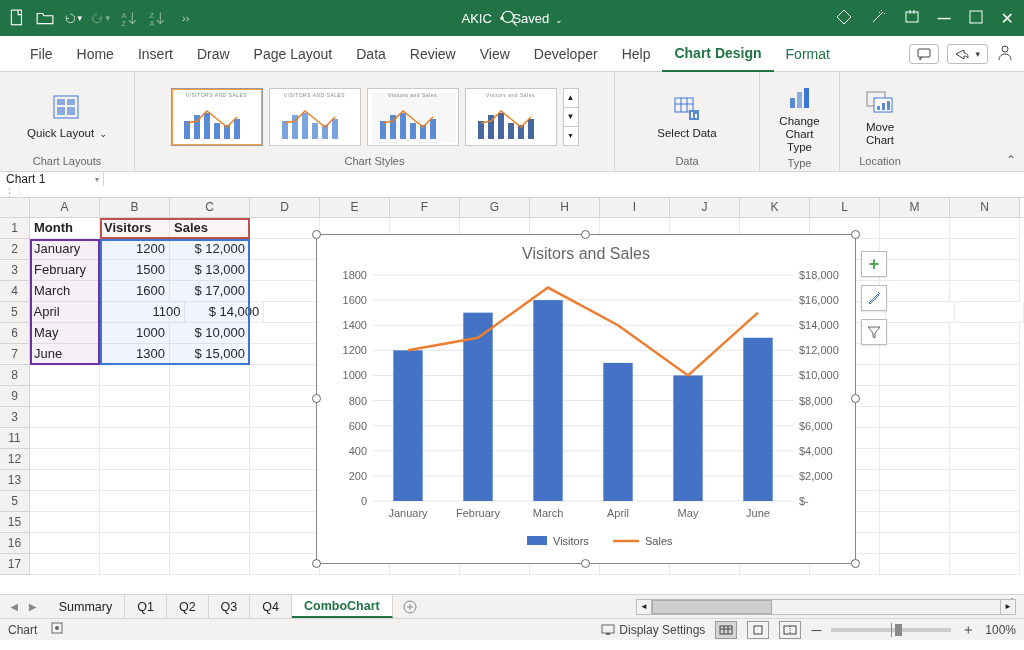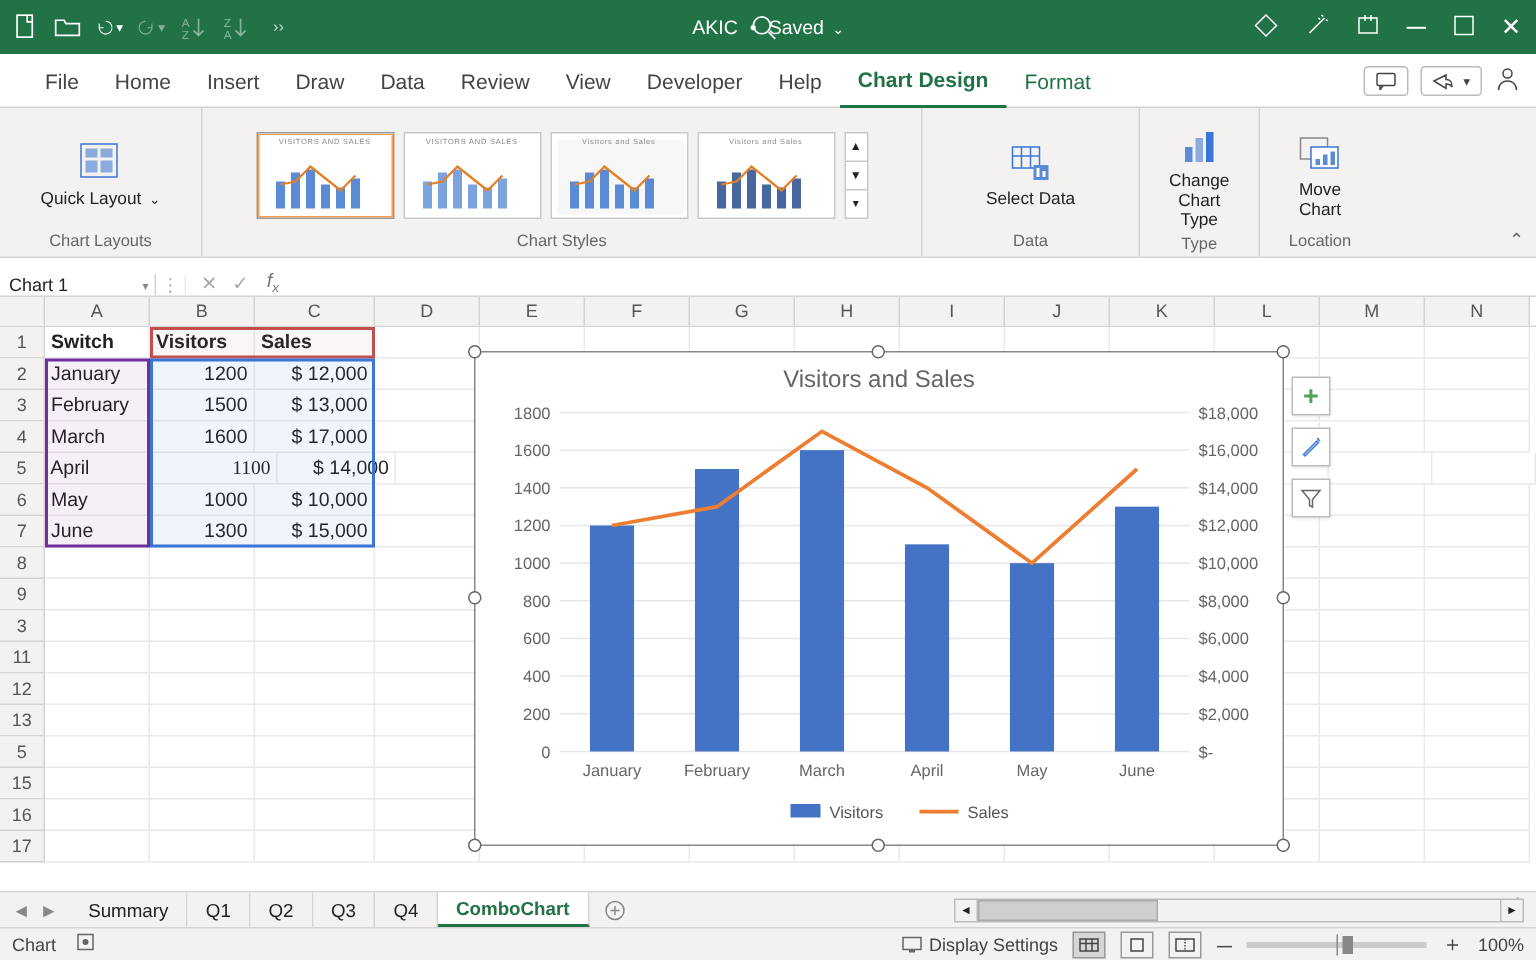--- a/index.html
+++ b/index.html
@@ -33,21 +33,21 @@
   
   .styles-gallery { display: flex; gap: 6px; padding: 4px; position: relative; }
   .thumb { width: 92px; height: 58px; border: 1px solid #c8c8c8; background: #fff; position: relative; overflow: hidden; }
   .thumb.sel { border: 1px solid #999; box-shadow: inset 0 0 0 1px #fa9e4e; }
   .thumb-title { font-size: 5px; color: #888; position: absolute; left: 0; right: 0; top: 3px; text-align: center; letter-spacing: 0.5px; }
   .gallery-ctrl { width: 16px; display: flex; flex-direction: column; border: 1px solid #c8c8c8; background:#fff; }
   .gallery-ctrl div { flex:1; display:flex; align-items:center; justify-content:center; border-bottom:1px solid #c8c8c8; font-size:8px; cursor:pointer; }
   .gallery-ctrl div:last-child { border-bottom:none; }
 
   
-  .fxbar { height: 26px; display: flex; align-items: flex-end; border-bottom: 1px solid #d4d4d4; }
+  .fxbar { height: 26px; display: flex; align-items: flex-start; border-bottom: 1px solid #d4d4d4; flex-direction: column; }
   .namebox { width: 104px; border-right: 1px solid #d4d4d4; display: flex; align-items: center; padding: 0 6px; position:relative; }
   .namebox .dd { position:absolute; right:4px; font-size:8px; color:#888; }
   .fx-btns { display: flex; align-items: center; gap: 10px; padding: 0 10px; color: #aaa; font-size: 13px; }
   .fx-label { font-style: italic; color: #777; font-size: 13px; margin-left:2px; }
   .fx-input { flex:1; border-left:1px solid #eee; position:relative; }
   .fx-expand { position:absolute; right:4px; top:5px; font-size:9px; color:#888; }
 
   
   .gridwrap { position: relative; height: 396px; background: #fff; overflow: hidden; }
   .colhdrs { display:flex; height:20px; border-bottom:1px solid #d4d4d4; }
@@ -166,20 +166,21 @@
     <span style="font-size:16px">✕</span>
   </div>
 </div>
 
 <div class="tabs">
   <div id="tabs-host" style="display: flex;">
       <div class="tab">File</div>
       <div class="tab">Home</div>
       <div class="tab">Insert</div>
       <div class="tab">Draw</div>
+      <div class="tab">Page Layout</div>
       <div class="tab">Data</div>
       <div class="tab">Review</div>
       <div class="tab">View</div>
       <div class="tab">Developer</div>
       <div class="tab">Help</div>
       <div class="tab active" style="color: rgb(33, 115, 70);">Chart Design</div>
       <div class="tab" style="color: rgb(33, 115, 70);">Format</div>
     </div>
   <div class="tabs-right">
     <div class="share-btn">
@@ -359,21 +360,21 @@
       <div class="ch" style="width: 70px;">I</div>
       <div class="ch" style="width: 70px;">J</div>
       <div class="ch" style="width: 70px;">K</div>
       <div class="ch" style="width: 70px;">L</div>
       <div class="ch" style="width: 70px;">M</div>
       <div class="ch" style="width: 70px;">N</div>
     </div>
   <div class="rows" id="rows">
       <div class="row">
         <div class="rhdr">1</div>
-        <div class="cell hdr" style="width: 70px;">Switch</div>
+        <div class="cell hdr" style="width: 70px;">Month</div>
         <div class="cell hdr" style="width: 70px;">Visitors</div>
         <div class="cell hdr" style="width: 80px;">Sales</div>
         <div class="cell" style="width: 70px;"></div>
         <div class="cell" style="width: 70px;"></div>
         <div class="cell" style="width: 70px;"></div>
         <div class="cell" style="width: 70px;"></div>
         <div class="cell" style="width: 70px;"></div>
         <div class="cell" style="width: 70px;"></div>
         <div class="cell" style="width: 70px;"></div>
         <div class="cell" style="width: 70px;"></div>
@@ -428,21 +429,21 @@
         <div class="cell" style="width: 70px;"></div>
         <div class="cell" style="width: 70px;"></div>
         <div class="cell" style="width: 70px;"></div>
         <div class="cell" style="width: 70px;"></div>
         <div class="cell" style="width: 70px;"></div>
         <div class="cell" style="width: 70px;"></div>
       </div>
       <div class="row">
         <div class="rhdr">5</div>
         <div class="cell" style="width: 70px;">April</div>
-        <div class="cell num" style="width: 88px; font-family: Liberation Serif, serif;">1100</div>
+        <div class="cell num" style="width: 88px;">1100</div>
         <div class="cell num" style="width: 80px;">$   14,000</div>
         <div class="cell" style="width: 70px;"></div>
         <div class="cell" style="width: 70px;"></div>
         <div class="cell" style="width: 70px;"></div>
         <div class="cell" style="width: 70px;"></div>
         <div class="cell" style="width: 70px;"></div>
         <div class="cell" style="width: 70px;"></div>
         <div class="cell" style="width: 70px;"></div>
         <div class="cell" style="width: 70px;"></div>
         <div class="cell" style="width: 70px;"></div>

